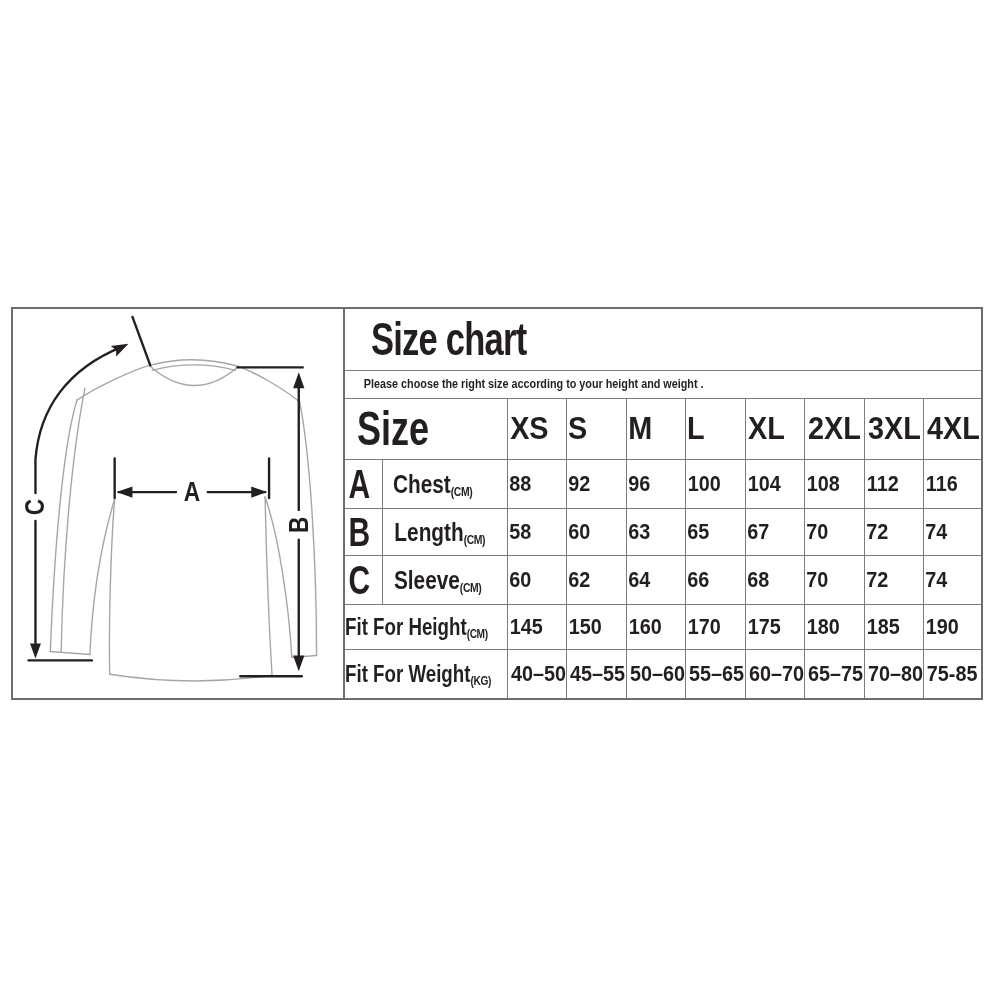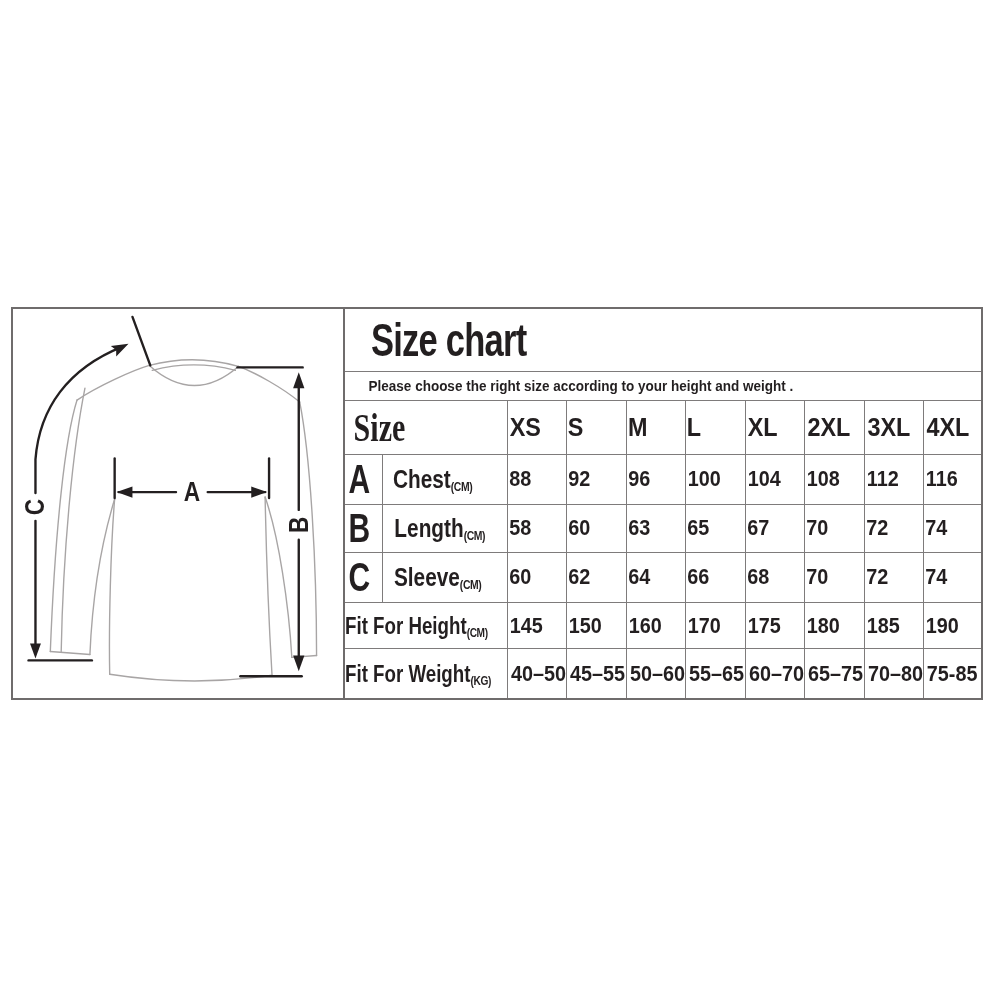--- a/index.html
+++ b/index.html
@@ -18,24 +18,24 @@
   table.sizechart td{border:1px solid #7e7b7b;padding:0;text-align:left;vertical-align:middle;
                      font-weight:bold;color:#231f20;overflow:hidden;}
 
   
   .cx  {display:inline-block;white-space:nowrap;transform:scaleX(.80);transform-origin:center;}
   .cx9 {display:inline-block;white-space:nowrap;transform:scaleX(.90);transform-origin:center;}
   .cx75{display:inline-block;white-space:nowrap;transform:scaleX(.75);transform-origin:center;}
   .cxL {display:inline-block;white-space:nowrap;transform:scaleX(.78);transform-origin:left center;}
 
   .r-title td{height:55px;font-size:46px;letter-spacing:-1px;}
-  .r-sub td{height:24px;font-size:15px;}
+  .r-sub td{height:24px;font-size:12px;}
   .r-head td{height:40px;}
-  .c-sizehead{font-size:40px;font-family:Liberation Serif, serif;}
-  td.szh{font-size:26px;}
+  .c-sizehead{font-size:48px;}
+  td.szh{font-size:32px;}
   .r-a td{height:43px;} .r-b td{height:42px;} .r-c td{height:43px;}
   .r-h td{height:40px;} .r-w td{height:43px;text-decoration:underline;}
   td.c-letter{font-size:40px;line-height:1;}
   td.c-label{font-size:26px;}
   td.c-fit{font-size:24px;text-align:left;padding-left:5px;margin-left:44px;}
   .unit{font-size:13px;font-weight:bold;position:relative;top:3px;letter-spacing:-.5px;}
   td.val{font-size:22px;}
   .r-foot td{height:61px;text-align:left;padding-left:24px;font-size:20px;line-height:27px;}
 </style>
 </head>

